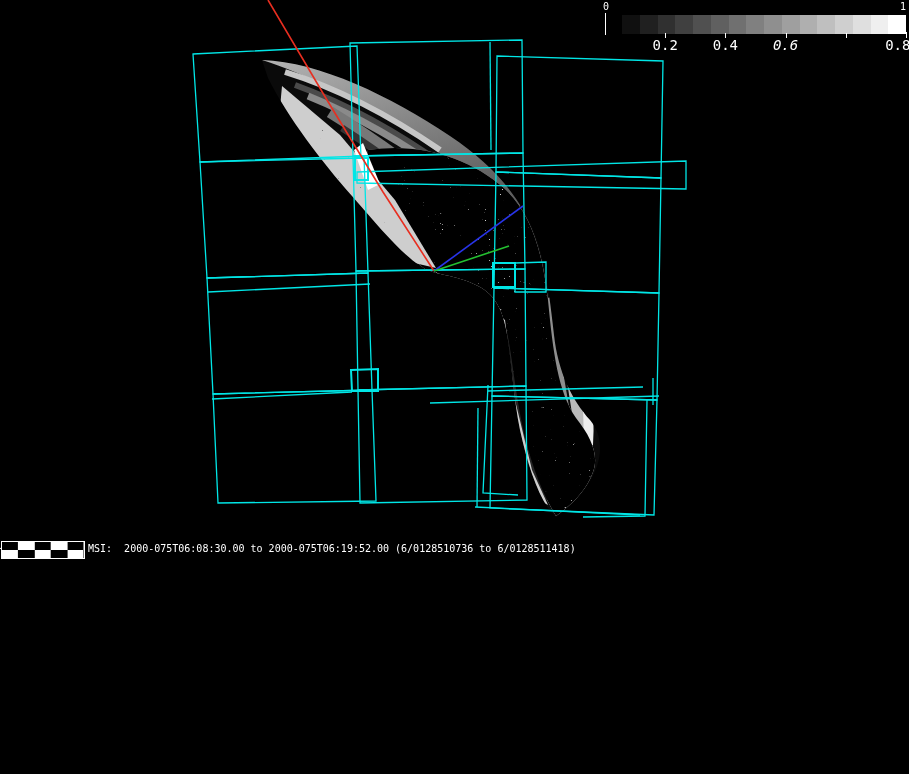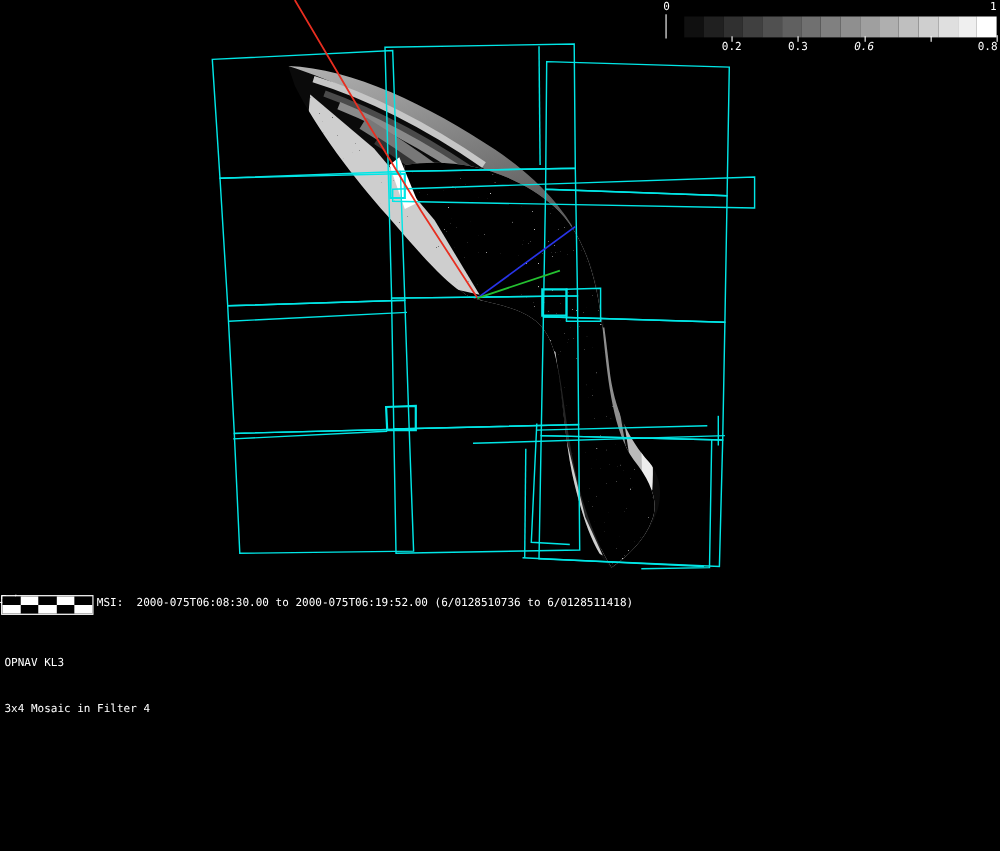--- a/index.html
+++ b/index.html
@@ -13,21 +13,21 @@
   #vectors polyline{fill:none;stroke-width:1.6;}
   
   .colorbar{position:absolute;left:0;top:0;width:909px;height:52px;}
   .cb-minlab{position:absolute;left:599px;top:1px;width:14px;text-align:center;font-size:10px;}
   .cb-maxlab{position:absolute;left:896px;top:1px;width:14px;text-align:center;font-size:10px;}
   .cb-mintick{position:absolute;left:605px;top:13px;width:1px;height:22px;background:#fff;}
   .cb-maxtick{position:absolute;left:906px;top:32px;width:1px;height:6px;background:#fff;}
   .cb-bar{position:absolute;left:622px;top:15px;width:284px;height:19px;display:flex;}
   .cb-cell{flex:1 1 auto;height:100%;}
   .cb-tick{position:absolute;top:33px;width:1px;height:5px;background:#fff;}
-  .cb-ticklab{position:absolute;top:37px;width:30px;margin-left:-15px;text-align:center;font-size:10px;}
+  .cb-ticklab{position:absolute;top:37px;width:30px;margin-left:-15px;text-align:center;font-size:14px;}
   
   .sb-label{position:absolute;left:0;top:540px;width:84px;font-size:10px;font-style:italic;}
   .sb-checker{position:absolute;left:1px;top:541px;width:82px;height:16px;border:1px solid #fff;
       background:conic-gradient(#fff 0 25%,#000 0 50%,#fff 0 75%,#000 0);
       background-size:32.8px 16px;}
   
   .status{position:absolute;left:88px;top:543px;font-size:10px;white-space:pre;letter-spacing:0;}
   .info{position:absolute;left:4px;top:568px;font-size:10px;line-height:14px;white-space:pre;}
 </style>
 </head>
@@ -172,32 +172,28 @@
         <div class="cb-cell" style="background: rgb(223, 223, 223);"></div>
         <div class="cb-cell" style="background: rgb(239, 239, 239);"></div>
         <div class="cb-cell" style="background: rgb(255, 255, 255);"></div>
       </div>
     <span class="cb-maxlab">1</span>
     <div class="cb-maxtick"></div>
     <div id="cb-ticks">
         <div class="cb-tick" style="left: 665.2px;"></div>
         <div class="cb-ticklab" style="left: 665.2px;">0.2</div>
         <div class="cb-tick" style="left: 725.4px;"></div>
-        <div class="cb-ticklab" style="left: 725.4px;">0.3</div>
+        <div class="cb-ticklab" style="left: 725.4px;">0.4</div>
         <div class="cb-tick" style="left: 785.6px;"></div>
         <div class="cb-ticklab" style="left: 785.6px; font-style: italic;">0.6</div>
         <div class="cb-tick" style="left: 845.8px;"></div>
         <div class="cb-ticklab" style="left: 845.8px; margin-left: 37px;">0.8</div>
       </div>
   </div>
 
   <div>
     <div class="sb-label">5 km</div>
     <div class="sb-checker"></div>
   </div>
 
   <div class="status">MSI:  2000-075T06:08:30.00 to 2000-075T06:19:52.00 (6/0128510736 to 6/0128511418)</div>
-  <div class="info">
-    <div>OPNAV KL3</div>
-    <div>3x4 Mosaic in Filter 4</div>
-  </div>
 
 </div>
 
 </body></html>

